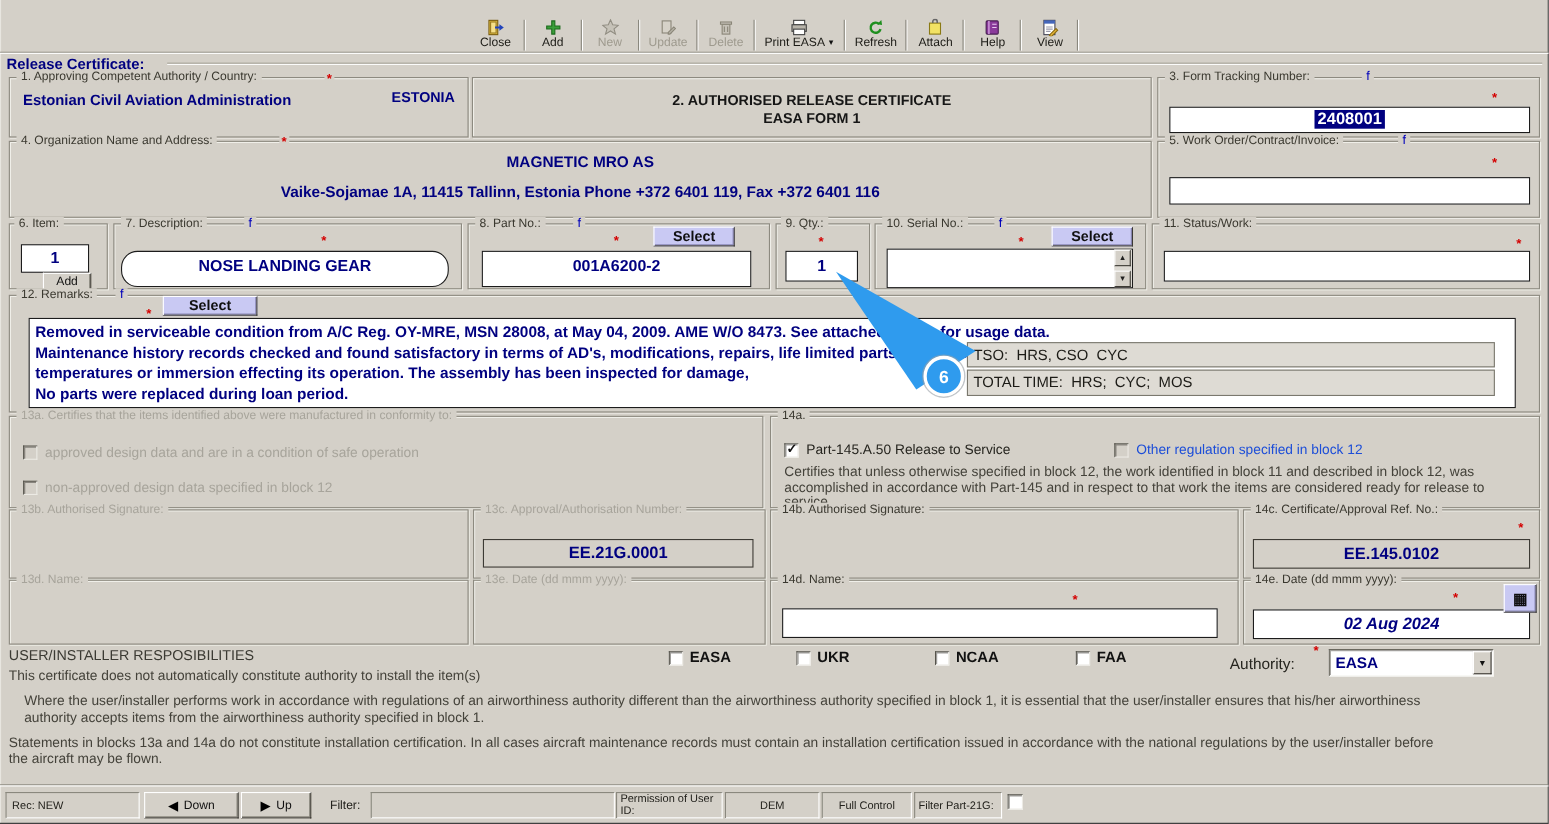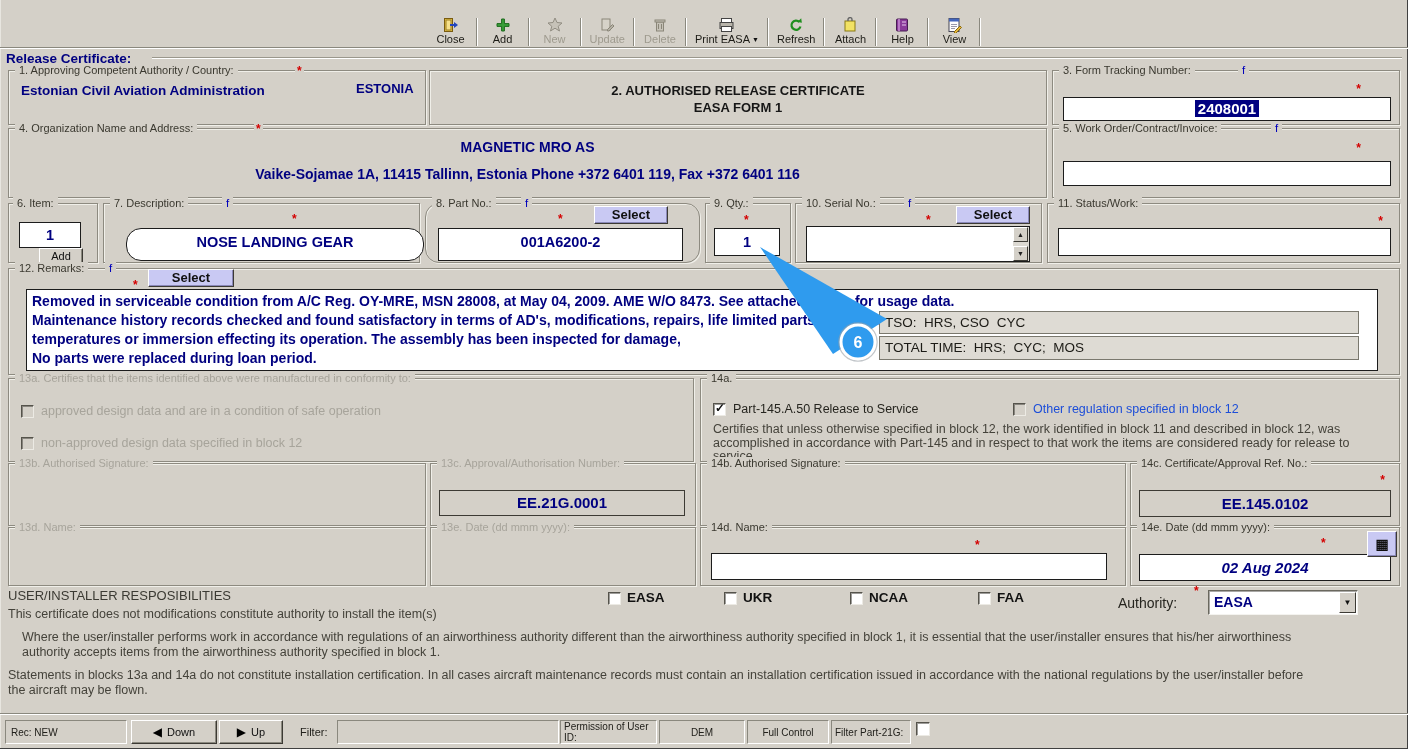--- a/index.html
+++ b/index.html
@@ -239,24 +239,24 @@
   <div class="gb" style="left:8px; top:203px; width:90px; height:60px;">
     <span class="lbl" style="left:4px;">6. Item:</span>
     <div class="valbox ctr navy b fs145" style="left:10px; top:18px; width:62px; height:26px; line-height:24px;">1</div>
     <div class="gbtn" style="left:30px; top:44px; width:44px; height:17px; line-height:15px;">Add</div>
   </div>
 
   <div class="gb" style="left:103px; top:203px; width:317px; height:60px;">
     <span class="lbl" style="left:6px;">7. Description:</span>
     <span class="fflag" style="left:118px;">f</span>
     <span class="req" style="left:186px; top:8px;">*</span>
-    <div class="valbox ctr navy b fs145" style="left:22px; top:24px; width:298px; height:33px; line-height:26px;border-radius:15px;">NOSE LANDING GEAR</div>
-  </div>
-
-  <div class="gb" style="left:425px; top:203px; width:275px; height:60px;border-radius:14px;">
+    <div class="valbox ctr navy b fs145" style="left:6px; top:24px; width:298px; height:33px; line-height:26px;border-radius:15px;">NOSE LANDING GEAR</div>
+  </div>
+
+  <div class="gb" style="left:425px; top:203px; width:275px; height:60px;">
     <span class="lbl" style="left:6px;">8. Part No.:</span>
     <span class="fflag" style="left:95px;">f</span>
     <span class="req" style="left:130px; top:8px;">*</span>
     <div class="pbtn" style="left:168px; top:2px; width:74px; height:18px; line-height:16px;">Select</div>
     <div class="valbox ctr navy b fs145" style="left:12px; top:24px; width:245px; height:33px; line-height:26px;">001A6200-2</div>
   </div>
 
   <div class="gb" style="left:705px; top:203px; width:86px; height:60px;">
     <span class="lbl" style="left:4px;">9. Qty.:</span>
     <span class="req" style="left:36px; top:9px;">*</span>
@@ -358,21 +358,21 @@
   <span class="cb" style="left:978px; top:592px;"></span>
   <span class="abs b" style="left:997px; top:590px; font-size:13.5px; color:#111;">FAA</span>
 
   <span class="abs" style="left:1118px; top:595px; font-size:14px; color:#26251f;">Authority:</span>
   <span class="req" style="left:1192px; top:584px;">*</span>
   <div class="sunken" style="left:1208px; top:590px; width:150px; height:25px;">
     <span class="navy b" style="position:absolute; left:5px; top:3px; font-size:14px;">EASA</span>
     <span class="abs" style="right:1px; top:1px; width:17px; height:21px; background:#d4d0c8; border:1px solid; border-color:#fff #3c3a34 #3c3a34 #fff; text-align:center; font-size:8px; line-height:20px; color:#111;">▼</span>
   </div>
 
-  <div class="paragraph" style="left:8px; top:607px; width:1000px;">This certificate does not modifications constitute authority to install the item(s)</div>
+  <div class="paragraph" style="left:8px; top:607px; width:1000px;">This certificate does not automatically constitute authority to install the item(s)</div>
   <div class="paragraph" style="left:22px; top:630px; width:1312px;">Where the user/installer performs work in accordance with regulations of an airworthiness authority different than the airworthiness authority specified in block 1, it is essential that the user/installer ensures that his/her airworthiness authority accepts items from the airworthiness authority specified in block 1.</div>
   <div class="paragraph" style="left:8px; top:668px; width:1312px;">Statements in blocks 13a and 14a do not constitute installation certification. In all cases aircraft maintenance records must contain an installation certification issued in accordance with the national regulations by the user/installer before the aircraft may be flown.</div>
 
   <div class="statusline"></div>
   <div class="cell" style="left:5px; width:122px; padding-left:5px;">Rec: NEW</div>
   <div class="sbtn" style="left:131px; width:86px;">
     <span class="arrowglyph">◀</span>
     <span>Down</span>
   </div>
   <div class="sbtn" style="left:219px; width:64px;">

